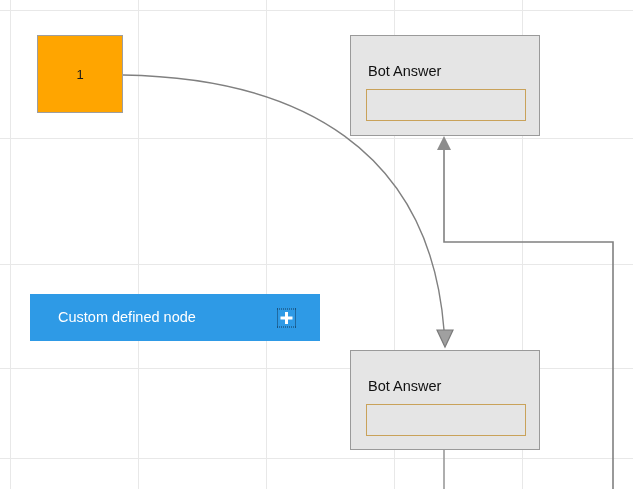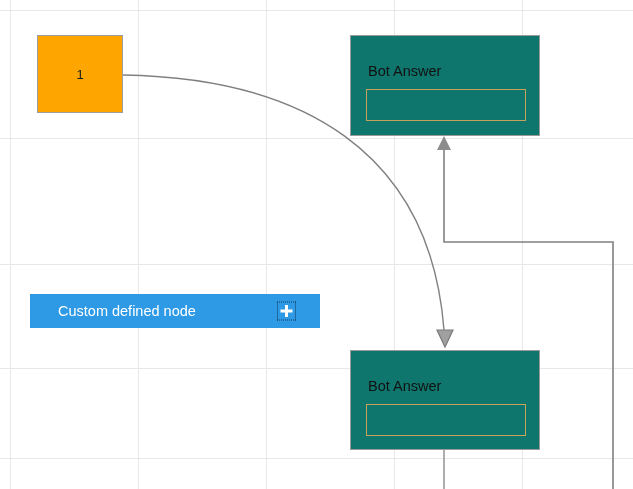--- a/index.html
+++ b/index.html
@@ -53,21 +53,21 @@
     display: flex;
     align-items: center;
     justify-content: center;
   }
   .node-square-label {
     font-size: 13px;
     color: #1a1a1a;
     line-height: 1;
   }
   .node-card {
-    background: #0f766e;
+    background: #e5e5e5;
     border: 1px solid #9a9a9a;
     padding: 4px;
   }
   .node-card-title {
     position: absolute;
     left: 17px;
     top: 28px;
     font-size: 14.5px;
     color: #111111;
     line-height: 1;
@@ -156,21 +156,21 @@
   <div class="node node-card" style="left:350px; top:35px; width:190px; height:101px;">
     <div class="node-card-title">Bot Answer</div>
     <div class="node-card-field"></div>
   </div>
 
   <div class="node node-card" style="left:350px; top:350px; width:190px; height:100px;">
     <div class="node-card-title">Bot Answer</div>
     <div class="node-card-field"></div>
   </div>
 
-  <div class="palette-item" style="left:30px; top:294px; width:290px; height:34px;">
+  <div class="palette-item" style="left:30px; top:294px; width:290px; height:47px;">
     <span class="palette-item-label">Custom defined node</span>
     <span class="palette-add-handle">
       <svg width="13" height="13" viewBox="0 0 13 13" xmlns="http://www.w3.org/2000/svg">
         <rect x="5" y="0.5" width="3" height="12" fill="#ffffff"></rect>
         <rect x="0.5" y="5" width="12" height="3" fill="#ffffff"></rect>
       </svg>
     </span>
   </div>
 
 </div>

